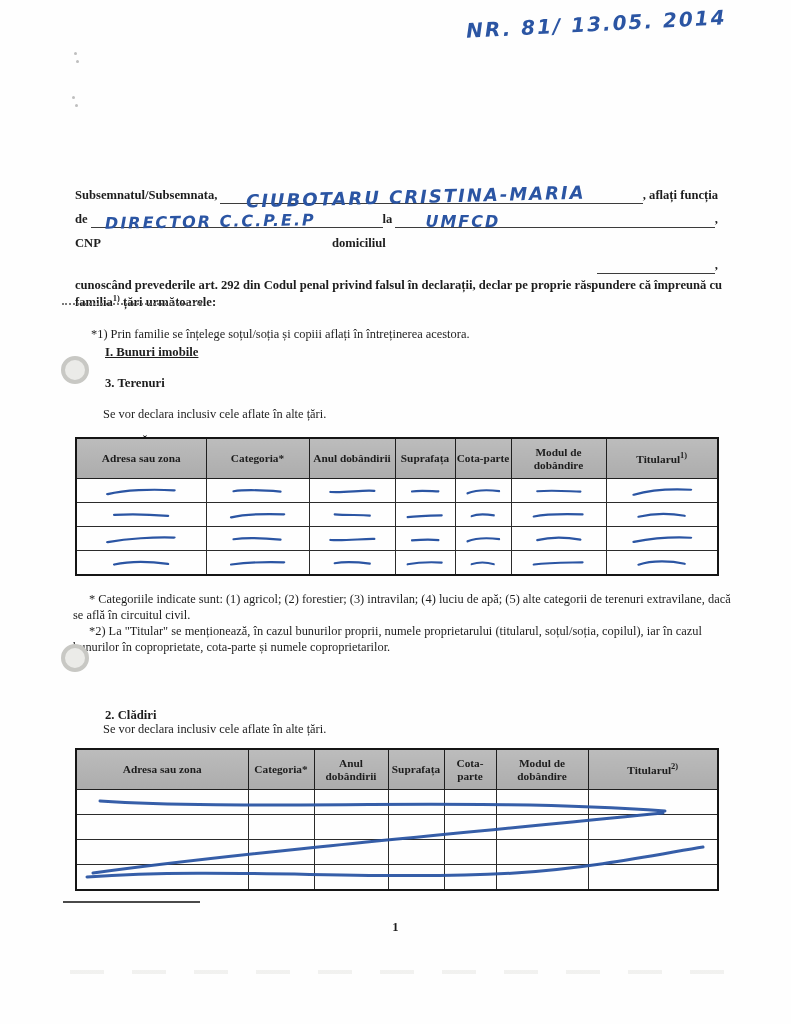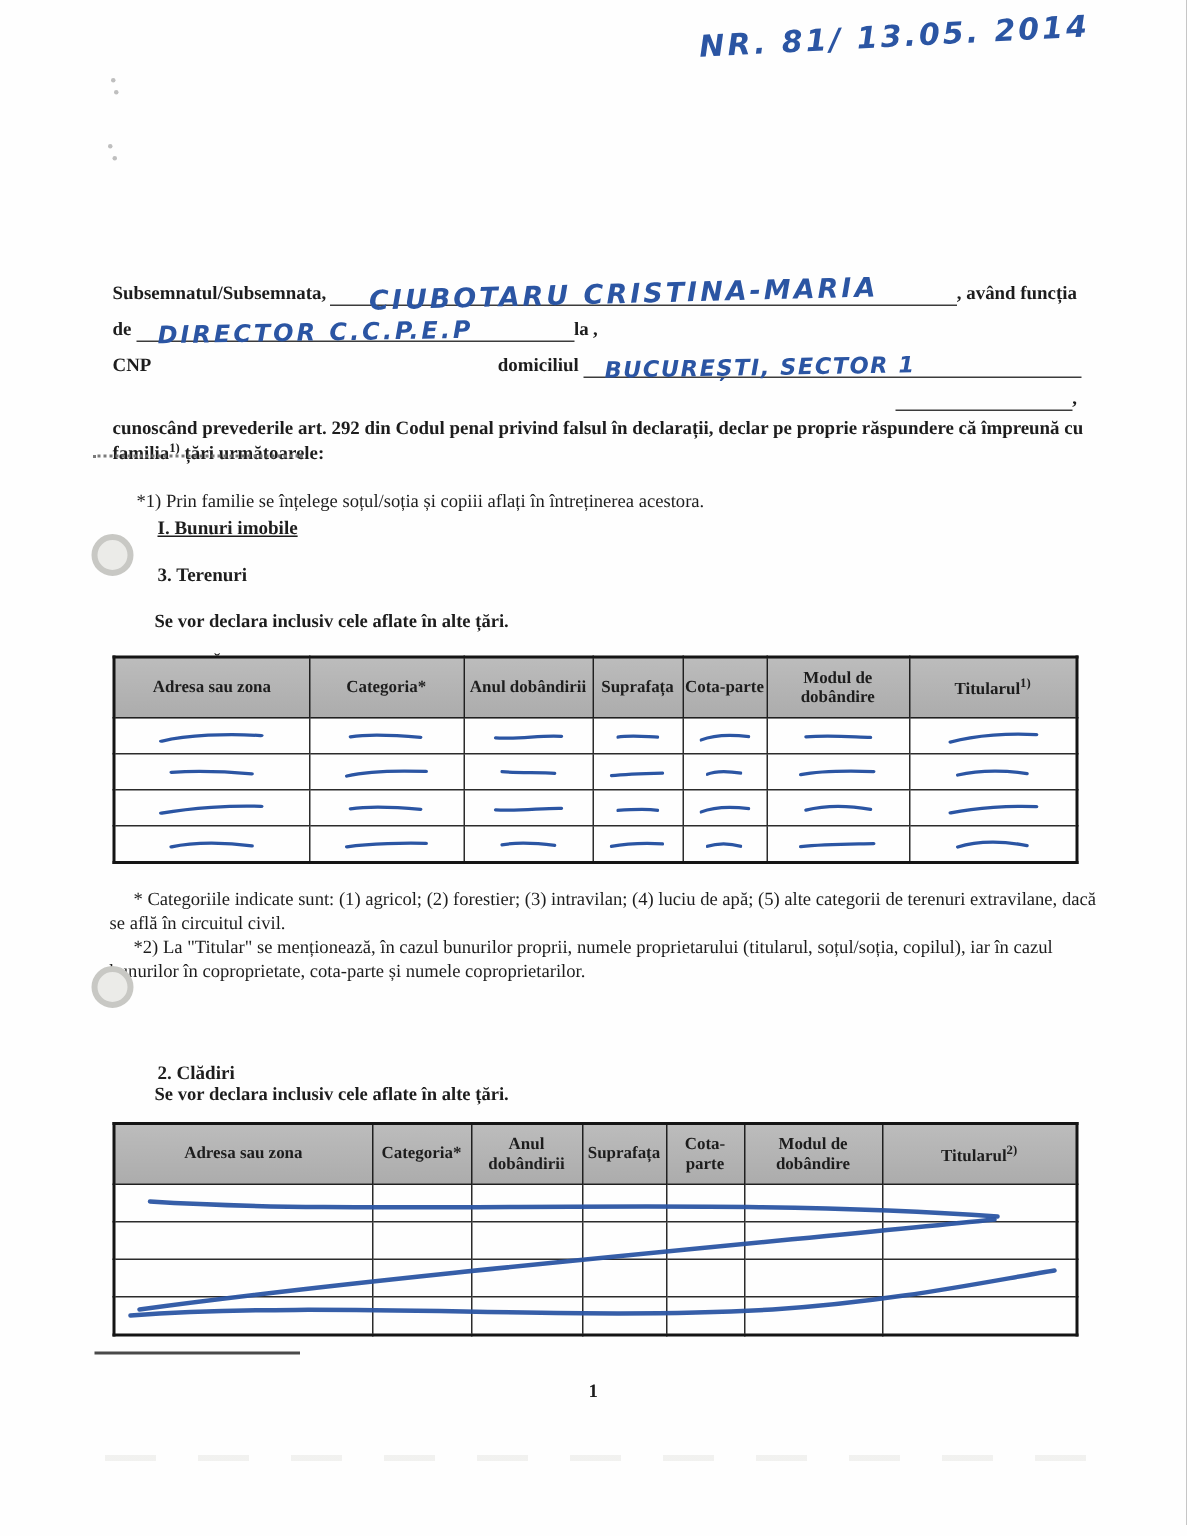--- a/index.html
+++ b/index.html
@@ -41,21 +41,21 @@
 
   .oath{position:absolute;left:75px;top:264px;width:650px;font-size:12.6px;font-weight:bold;line-height:1.32;}
   .oath sup,.thsup{font-size:8.5px;}
   .dotted{position:absolute;left:62px;top:303px;width:140px;border-bottom:2px dotted #7a7a7a;}
   .fn{font-size:12.4px;line-height:1.3;}
   .fn1{position:absolute;left:75px;top:314px;width:652px;text-indent:16px;}
   .sec{position:absolute;left:105px;font-weight:bold;font-size:12.7px;}
   .sec-imobile{top:345px;text-decoration:underline;} .sub-terenuri{top:376px;} .sub-cladiri{top:708px;}
   .nota-label{position:absolute;left:104px;font-size:12.6px;letter-spacing:3.5px;margin-top:44px;}
   .nl1{top:391px;} .nl2{top:705px;}
-  .nota-text{position:absolute;left:103px;font-size:12.4px;font-weight:bold;}
+  .nota-text{position:absolute;left:103px;font-size:12.4px;}
   .nt1{top:407px;} .nt2{top:722px;}
 
   table{position:absolute;left:75px;width:642px;border-collapse:collapse;table-layout:fixed;
         border:2px solid #151515;}
   .t1{top:437px;} .t2{top:748px;}
   th{background:linear-gradient(180deg,#bcbcbc,#acacac);border:1.5px solid #1f1f1f;
      font-size:11.3px;font-weight:bold;padding:2px 1px;height:35px;line-height:1.15;vertical-align:middle;}
   td{border:1.5px solid #2b2b2b;padding:0;vertical-align:middle;}
   .t1 td{height:23px;} .t2 td{height:24px;}
 
@@ -87,39 +87,39 @@
   <span class="mark m1b"></span>
   <span class="mark m2a"></span>
   <span class="mark m2b"></span>
 
 
   <div class="introrow l1">
     <span class="lbl">Subsemnatul/Subsemnata,</span>
     <span class="fill">
         <span class="hw hw-name">CIUBOTARU CRISTINA-MARIA</span>
       </span>
-    <span class="lbl">, având funcția</span>
+    <span class="lbl">, aflați funcția</span>
   </div>
 
   <div class="introrow l2">
     <span class="lbl">de</span>
     <span class="fill fill2">
         <span class="hw hw-pos">DIRECTOR C.C.P.E.P</span>
       </span>
     <span class="lbl">la</span>
+    <span class="fill">
+        <span class="hw hw-inst">UMFCD</span>
+      </span>
     <span class="lbl">,</span>
   </div>
 
   <div class="introrow l3">
     <span class="lbl">CNP</span>
     <span class="spacer"></span>
     <span class="lbl">domiciliul</span>
-    <span class="fill">
-        <span class="hw hw-dom">BUCUREȘTI, SECTOR 1</span>
-      </span>
   </div>
 
   <div class="introrow l4">
     <span class="spacerflex"></span>
     <span class="fill fill3"></span>
     <span class="lbl">,</span>
   </div>
 
   <p class="oath"><span>cunoscând prevederile art. 292 din Codul penal privind falsul în declarații, declar pe proprie răspundere că împreună cu familia</span><sup>1)</sup><span> țări următoarele:</span></p>
 

